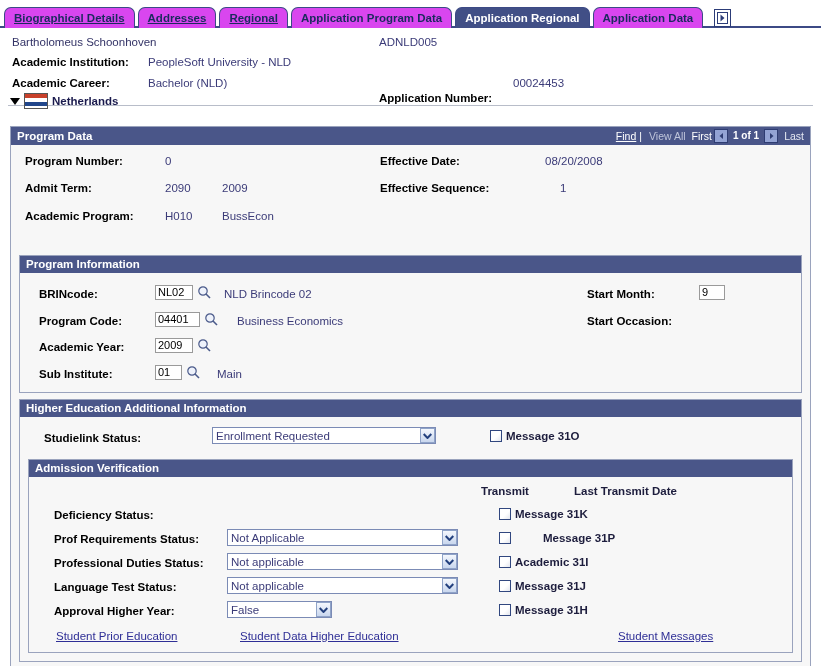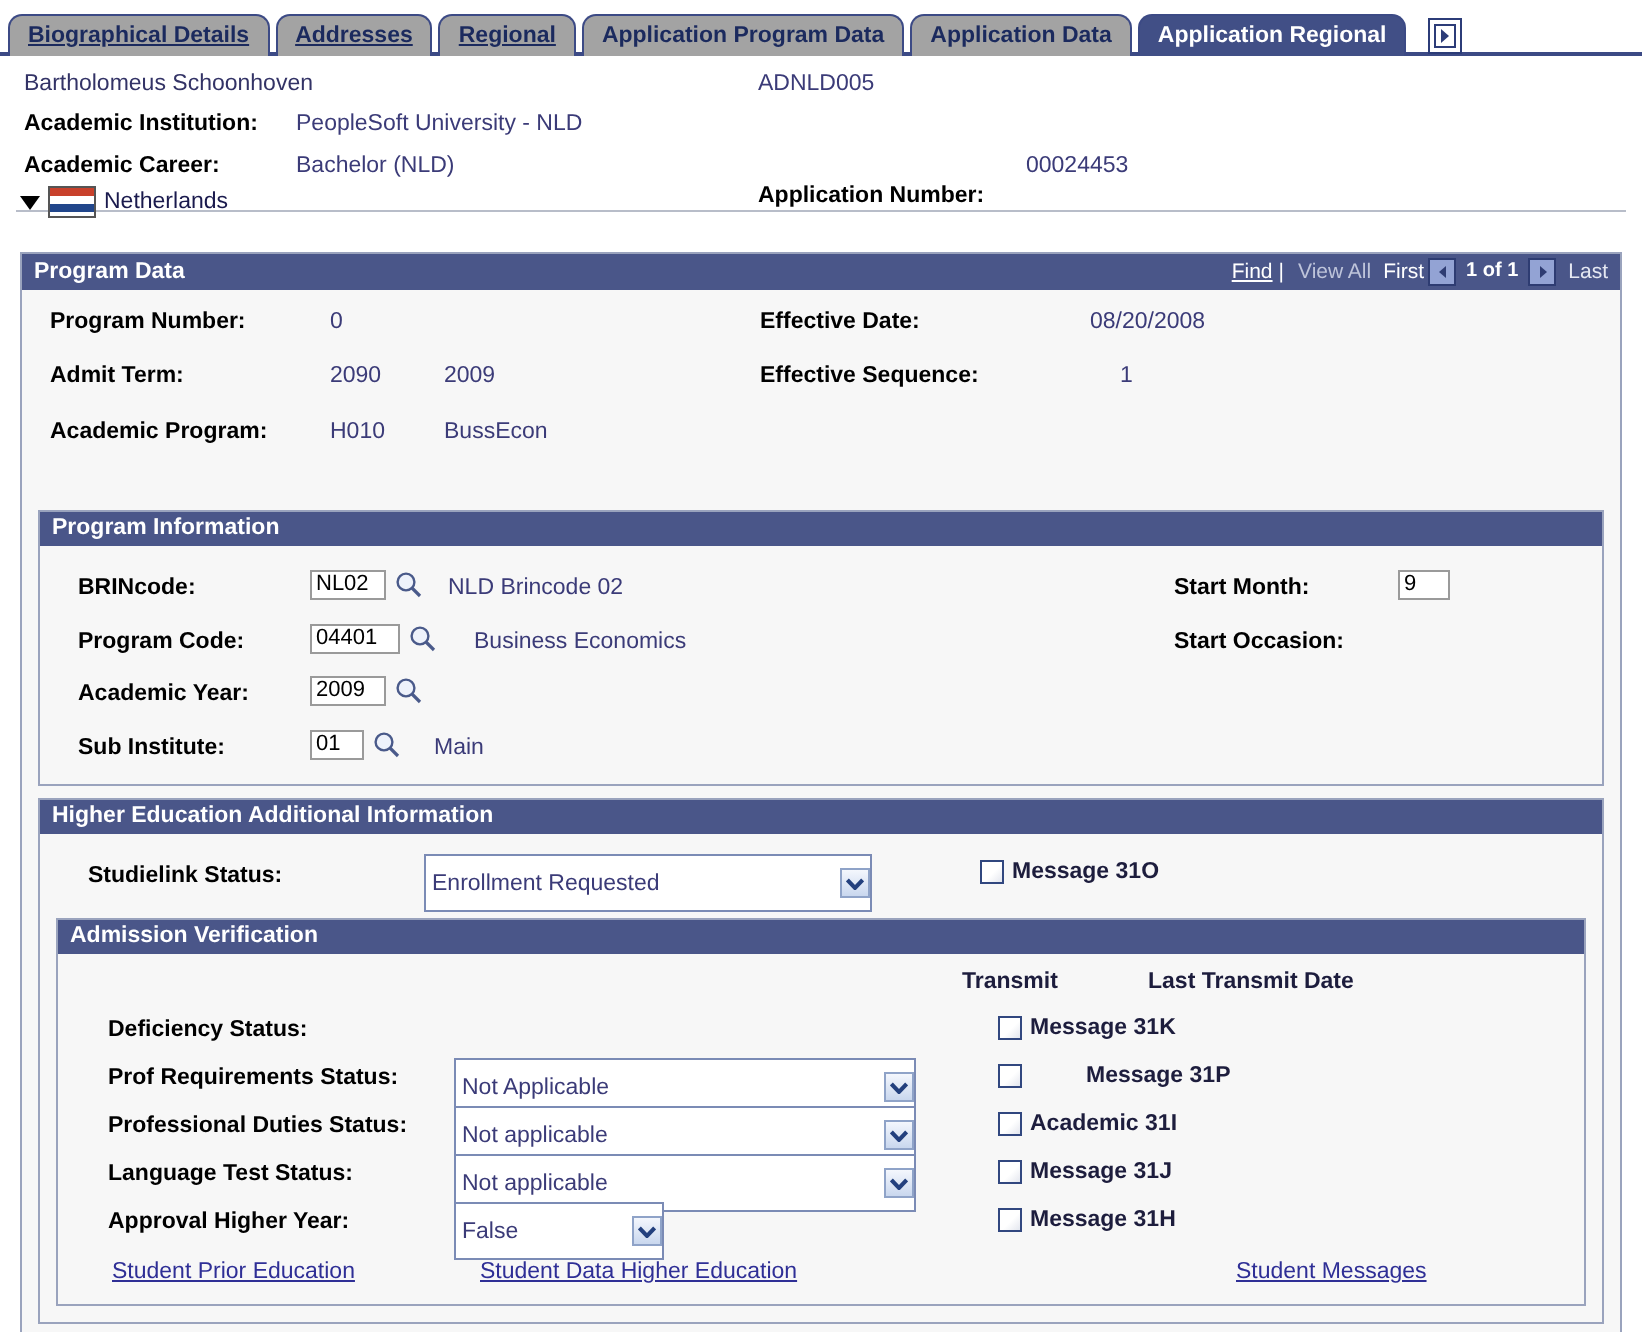--- a/index.html
+++ b/index.html
@@ -42,21 +42,21 @@
     margin-right: 3px;
     font-size: 11.5px;
     font-weight: bold;
     white-space: nowrap;
     border: 1px solid #3c4a85;
     border-bottom: none;
     border-radius: 7px 7px 0 0;
     box-sizing: content-box;
   }
   .tab.inactive {
-    background: #a3a3a3;
+    background: #d946ef;
     color: #1b2a5e;
   }
   .tab.active {
     background: #414f86;
     color: #ffffff;
   }
   .tab .ul { text-decoration: underline; }
   .tab-next {
     z-index: 2;
     margin-left: 8px;
@@ -111,21 +111,21 @@
   }
   .nlflag {
     width: 22px; height: 14px;
     border: 1px solid #555555;
     display: block;
   }
   .nlflag i { display: block; height: 4px; }
   .nlflag .r { background: #c8412b; }
   .nlflag .w { background: #ffffff; }
   .nlflag .b { background: #21468b; }
-  .flaglbl { font-weight: normal; font-size: 11.5px; color: #1a1a4d; }
+  .flaglbl { font-weight: bold; font-size: 11.5px; color: #1a1a4d; }
 
   
   .outerbox {
     position: absolute;
     left: 10px;
     top: 126px;
     width: 801px;
     border: 1px solid #9aa3bd;
     background: #f7f7f7;
     box-sizing: border-box;
@@ -217,21 +217,21 @@
     position: absolute;
     width: 15px; height: 15px;
     cursor: pointer;
   }
   .lookup svg { display: block; }
 
   .ddl {
     position: absolute;
     border: 1px solid #7b8bb5;
     background: #ffffff;
-    height: 29px;
+    height: 17px;
     box-sizing: border-box;
     display: flex;
     align-items: center;
     justify-content: space-between;
     padding-left: 3px;
     font-size: 11.5px;
     color: #3b3b78;
     cursor: pointer;
     white-space: nowrap;
     overflow: hidden;
@@ -279,22 +279,22 @@
   }
 </style>
 </head>
 <body>
 
 <div class="tabstrip">
   <div class="tab inactive"><span class="ul">Biographical Details</span></div>
   <div class="tab inactive"><span class="ul">Addresses</span></div>
   <div class="tab inactive"><span class="ul">Regional</span></div>
   <div class="tab inactive"><span>Application Program Data</span></div>
+  <div class="tab active"><span>Application Regional</span></div>
   <div class="tab inactive"><span>Application Data</span></div>
-  <div class="tab active"><span>Application Regional</span></div>
   <div class="tab-next">
     <svg width="11" height="12" viewBox="0 0 11 12">
         <rect x="0.5" y="0.5" width="10" height="11" fill="#ffffff" stroke="#2c3c78"></rect>
         <path d="M3.5 2.5 L7.5 6 L3.5 9.5 Z" fill="#2c3c78"></path>
       </svg>
   </div>
 </div>
 
 <div class="hdr">
   <div class="hdr-row hdr-name" style="left:12px; top:8px;">Bartholomeus Schoonhoven</div>

